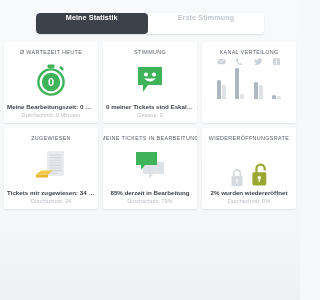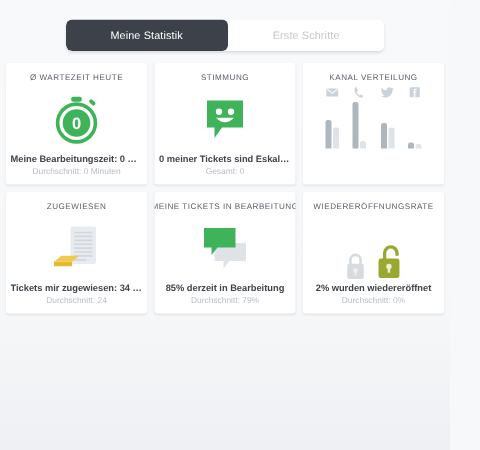--- a/index.html
+++ b/index.html
@@ -31,24 +31,23 @@
   .tabbar {
     display: flex;
     background: #ffffff;
     border-radius: 4px;
     box-shadow: 0 1px 2px rgba(40,50,60,0.13);
     overflow: hidden;
     height: 21px;
   }
   .tab {
     display: flex;
-    align-items: center;
     justify-content: center;
     font-size: 7.2px;
-    font-weight: normal;
+    font-weight: bold;
     letter-spacing: 0.1px;
     padding: 0 30px;
     height: 21px;
     box-sizing: border-box;
     cursor: pointer;
     white-space: nowrap;
   }
   .tab.active {
     background: #3c414a;
     color: #ffffff;
@@ -158,21 +157,21 @@
 <body>
 
 <div class="page">
 
   <div class="tabbar-wrap">
     <div class="tabbar">
       <div class="tab active">
         <span>Meine Statistik</span>
       </div>
       <div class="tab inactive">
-        <span>Erste Schritte</span>
+        <span>Erste Stimmung</span>
       </div>
     </div>
   </div>
 
   <div class="grid">
 
     <div class="card">
       <div class="card-title">Ø Wartezeit heute</div>
       <div class="card-visual">
         <svg width="30" height="32" viewBox="0 0 30 32">

